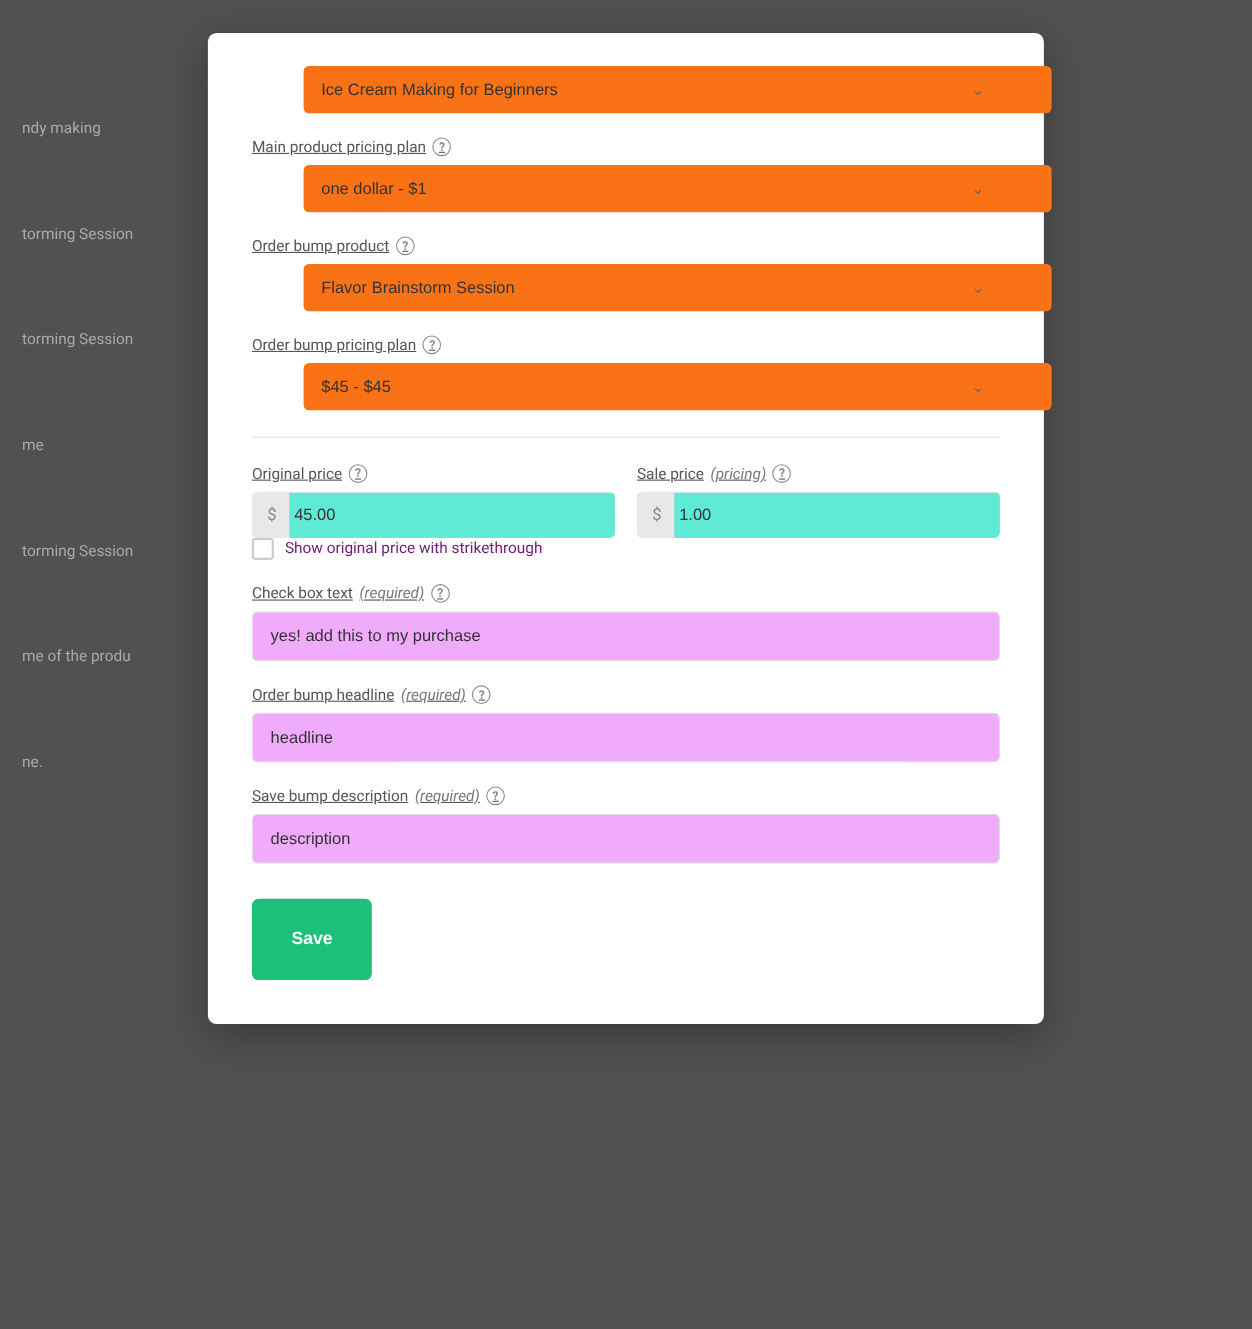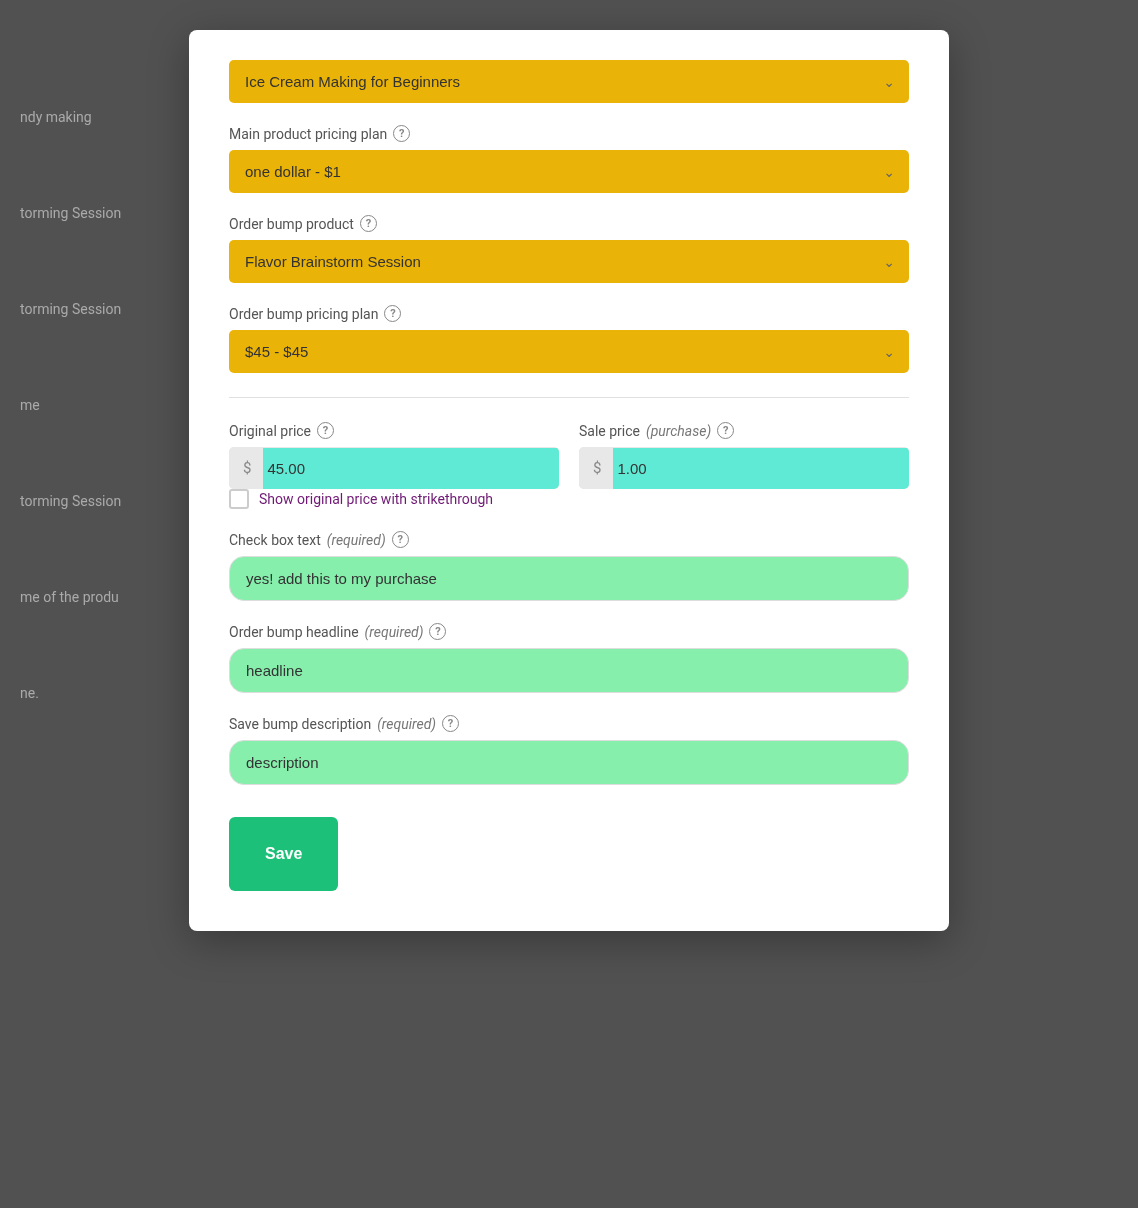--- a/index.html
+++ b/index.html
@@ -60,20 +60,21 @@
       margin-bottom: 22px;
     }
 
     .form-label {
       font-size: 14px;
       color: #555;
       margin-bottom: 8px;
       display: flex;
       align-items: flex-end;
       gap: 6px;
+      text-decoration: underline;
     }
 
     .form-label .optional {
       font-style: italic;
       color: #777;
     }
 
     .help-icon {
       display: inline-flex;
       align-items: center;
@@ -89,28 +90,29 @@
       flex-shrink: 0;
     }
 
     .select-wrapper {
       position: relative;
     }
 
     .form-select {
       width: 100%;
       padding: 13px 40px 13px 16px;
-      background-color: #eab308;
+      background-color: #f97316;
       border: none;
       border-radius: 5px;
       font-size: 15px;
       color: #333;
       appearance: none;
       cursor: pointer;
       outline: none;
+      margin-left: 47px;
     }
 
     .select-arrow {
       position: absolute;
       right: 14px;
       top: 50%;
       transform: translateY(-50%);
       pointer-events: none;
       color: #666;
       font-size: 14px;
@@ -175,23 +177,23 @@
 
     .checkbox-label {
       font-size: 14px;
       color: #701a75;
       cursor: pointer;
     }
 
     .form-input {
       width: 100%;
       padding: 13px 16px;
-      background-color: #86efac;
+      background-color: #f0abfc;
       border: 1.5px solid #ddd;
-      border-radius: 15px;
+      border-radius: 5px;
       font-size: 15px;
       color: #333;
       outline: none;
     }
 
     .save-button {
       background-color: #1dc078;
       color: #fff;
       border: none;
       border-radius: 6px;
@@ -281,21 +283,21 @@
         <span class="help-icon">?</span>
       </div>
       <div class="price-input-wrapper">
         <span class="price-currency">$</span>
         <input type="text" class="price-input" value="45.00" style="">
       </div>
     </div>
     <div class="price-group">
       <div class="form-label">
         <span>Sale price</span>
-        <span class="optional">(purchase)</span>
+        <span class="optional">(pricing)</span>
         <span class="help-icon">?</span>
       </div>
       <div class="price-input-wrapper">
         <span class="price-currency">$</span>
         <input type="text" class="price-input" value="1.00" style="">
       </div>
     </div>
   </div>
 
   

